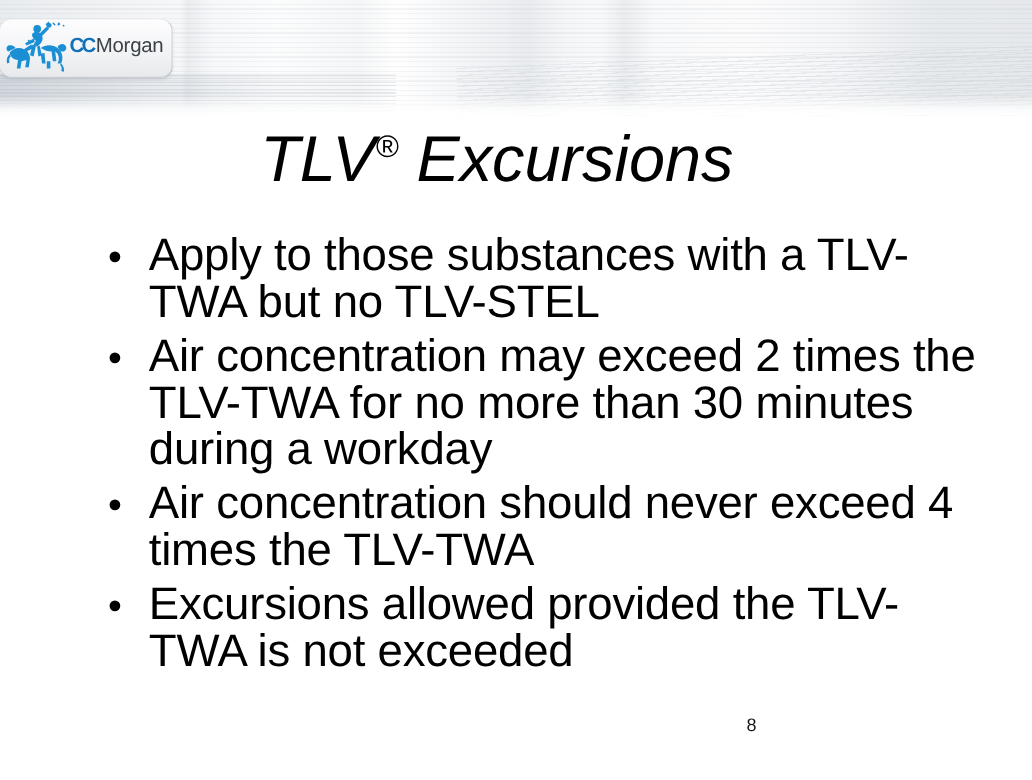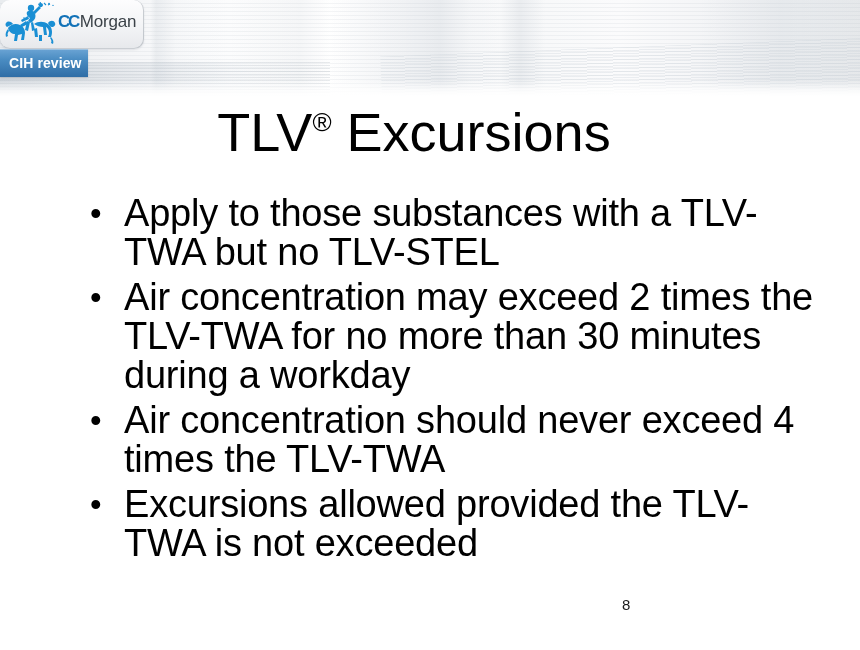--- a/index.html
+++ b/index.html
@@ -128,21 +128,21 @@
     background: linear-gradient(180deg,
       rgba(255,255,255,0) 0%,
       rgba(255,255,255,0.85) 70%,
       #ffffff 100%);
   }
 
   
   .logo-plaque {
     position: absolute;
     left: 0;
-    top: 0;
+    top: 16px;
     width: 143px;
     height: 48px;
     background: linear-gradient(180deg, #fdfdfe 0%, #f3f4f6 55%, #e7e9ec 100%);
     border-right: 1px solid rgba(160,168,176,0.55);
     border-bottom: 1px solid rgba(160,168,176,0.55);
     box-shadow: 0 1px 2px rgba(120,130,140,0.18);
     overflow: hidden;
     border-radius: 10px;
   }
   .logo-mark {
@@ -200,20 +200,21 @@
     position: absolute;
     left: 0;
     top: 92px;
     width: 828px;
     text-align: center;
     font-size: 54px;
     font-weight: normal;
     line-height: 60px;
     color: #000000;
     white-space: nowrap;
+    font-style: italic;
   }
   .slide-title .reg {
     font-size: 26px;
     vertical-align: 20px;
     letter-spacing: 0;
   }
 
   
   .body-list {
     position: absolute;
@@ -303,23 +304,20 @@
         <circle cx="45" cy="1.6" r="0.9"></circle>
         <circle cx="49" cy="3.4" r="0.7"></circle>
         <circle cx="20" cy="16" r="0.8"></circle>
       </g>
     </svg>
     <div class="logo-word">
       <span class="cc">CC</span><span class="mg">Morgan</span>
     </div>
   </div>
 
-  <div class="blue-tab">
-    <div class="blue-tab-label">CIH review</div>
-  </div>
 
   <div class="slide-title">
     <span>TLV</span><span class="reg">®</span><span> Excursions</span>
   </div>
 
   <div class="body-list">
 
     <div class="bullet-row">
       <div class="bullet-dot">•</div>
       <div class="bullet-text">Apply to those substances with a TLV-TWA but no TLV-STEL</div>

